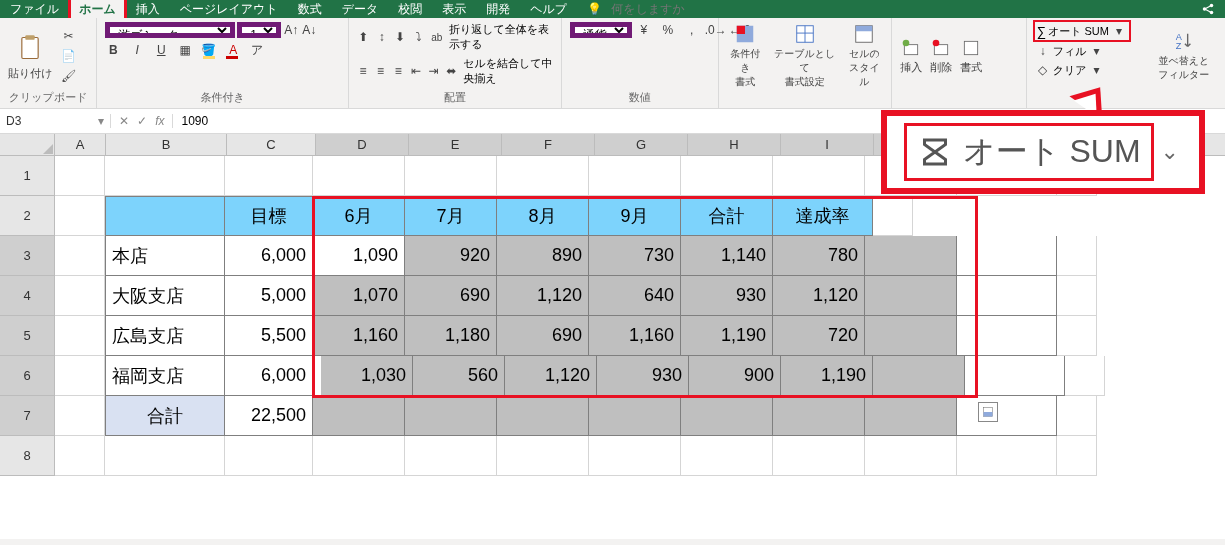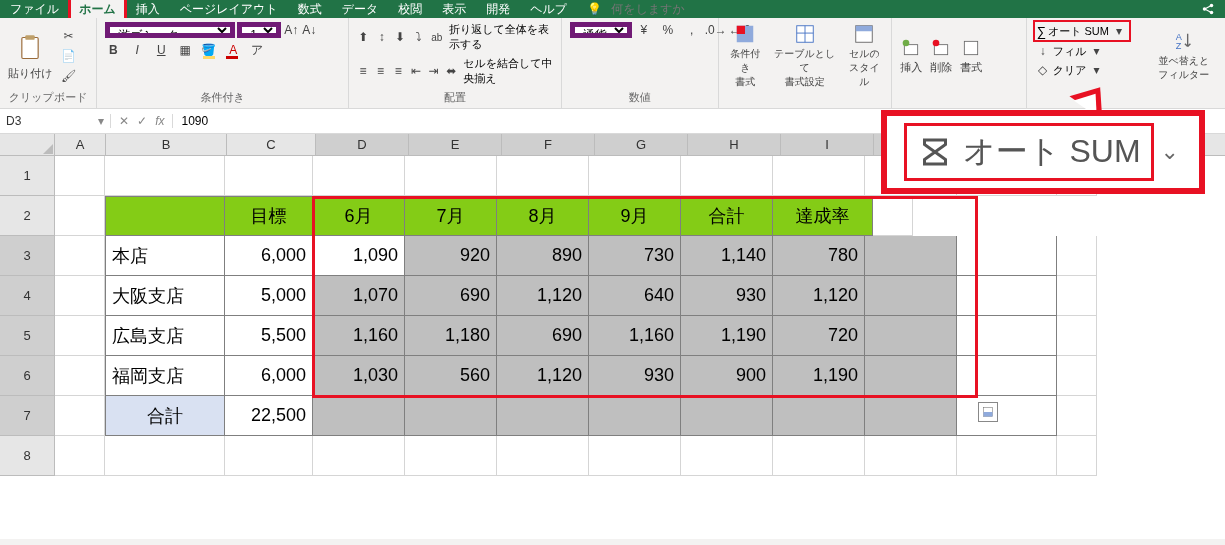--- a/index.html
+++ b/index.html
@@ -38,21 +38,21 @@
 .ch.sel{background:#cfcfcf}
 .rows{position:absolute;left:0;top:22px;right:0;display:flex;flex-direction:column}
 .row{display:flex;height:40px}
 .rh{width:54px;background:#e6e6e6;border-right:1px solid #bcbcbc;border-bottom:1px solid #bcbcbc;display:flex;align-items:center;justify-content:center;color:#333;font-size:13px}
 .rh.sel{background:#cfcfcf}
 .cell{border-right:1px solid #d5d5d5;border-bottom:1px solid #d5d5d5;display:flex;align-items:center;padding:0 6px;font-size:18px;font-family:"Yu Gothic","Meiryo",sans-serif;box-sizing:border-box}
 .cell.num{justify-content:flex-end}
 .cell.tbl{border-right:1px solid #7f7f7f;border-bottom:1px solid #7f7f7f}
 .cell.tbl-top{border-top:1px solid #7f7f7f}
 .cell.tbl-left{border-left:1px solid #7f7f7f}
-.hdrblue{background:#84cc16;text-align:center;justify-content:center}
+.hdrblue{background:#7dd3fc;text-align:center;justify-content:center}
 .ltblue{background:#d9e1f2}
 .selgray{background:#bfbfbf}
 
 .sel-outline{position:absolute;border:3px solid #e81123;pointer-events:none;box-sizing:border-box}
 
 .callout{position:absolute;right:20px;top:110px;background:#fff;border:6px solid #e81123;padding:10px 20px;display:flex;align-items:center;gap:10px;font-size:32px;color:#555;font-family:"Yu Gothic",sans-serif}
 .callout .inner{outline:3px solid #e81123;padding:4px 10px;display:flex;align-items:center;gap:10px}
 .callout .dd{font-size:22px;color:#666}
 .callout svg{display:block}
 .callout-tail{position:absolute;width:0;height:0;border-left:20px solid transparent;border-right:20px solid transparent;border-bottom:25px solid #e81123;transform:rotate(35deg)}
@@ -367,21 +367,21 @@
           <div class="cell tbl selgray num" style="width: 92px;">720</div>
           <div class="cell tbl selgray num" style="width: 92px;"></div>
           <div class="cell tbl num" style="width: 100px;"></div>
           <div class="cell " style="width: 40px;"></div>
         </div>
         <div class="row">
           <div class="rh sel">6</div>
           <div class="cell " style="width: 50px;"></div>
           <div class="cell tbl tbl-left" style="width: 120px;">福岡支店</div>
           <div class="cell tbl num" style="width: 88px;">6,000</div>
-          <div class="cell tbl selgray num" style="width: 92px;">1,030</div>
+          <div class="cell tbl selgray num" style="width: 92px; margin-left: 8px;">1,030</div>
           <div class="cell tbl selgray num" style="width: 92px;">560</div>
           <div class="cell tbl selgray num" style="width: 92px;">1,120</div>
           <div class="cell tbl selgray num" style="width: 92px;">930</div>
           <div class="cell tbl selgray num" style="width: 92px;">900</div>
           <div class="cell tbl selgray num" style="width: 92px;">1,190</div>
           <div class="cell tbl selgray num" style="width: 92px;"></div>
           <div class="cell tbl num" style="width: 100px;"></div>
           <div class="cell " style="width: 40px;"></div>
         </div>
         <div class="row">

